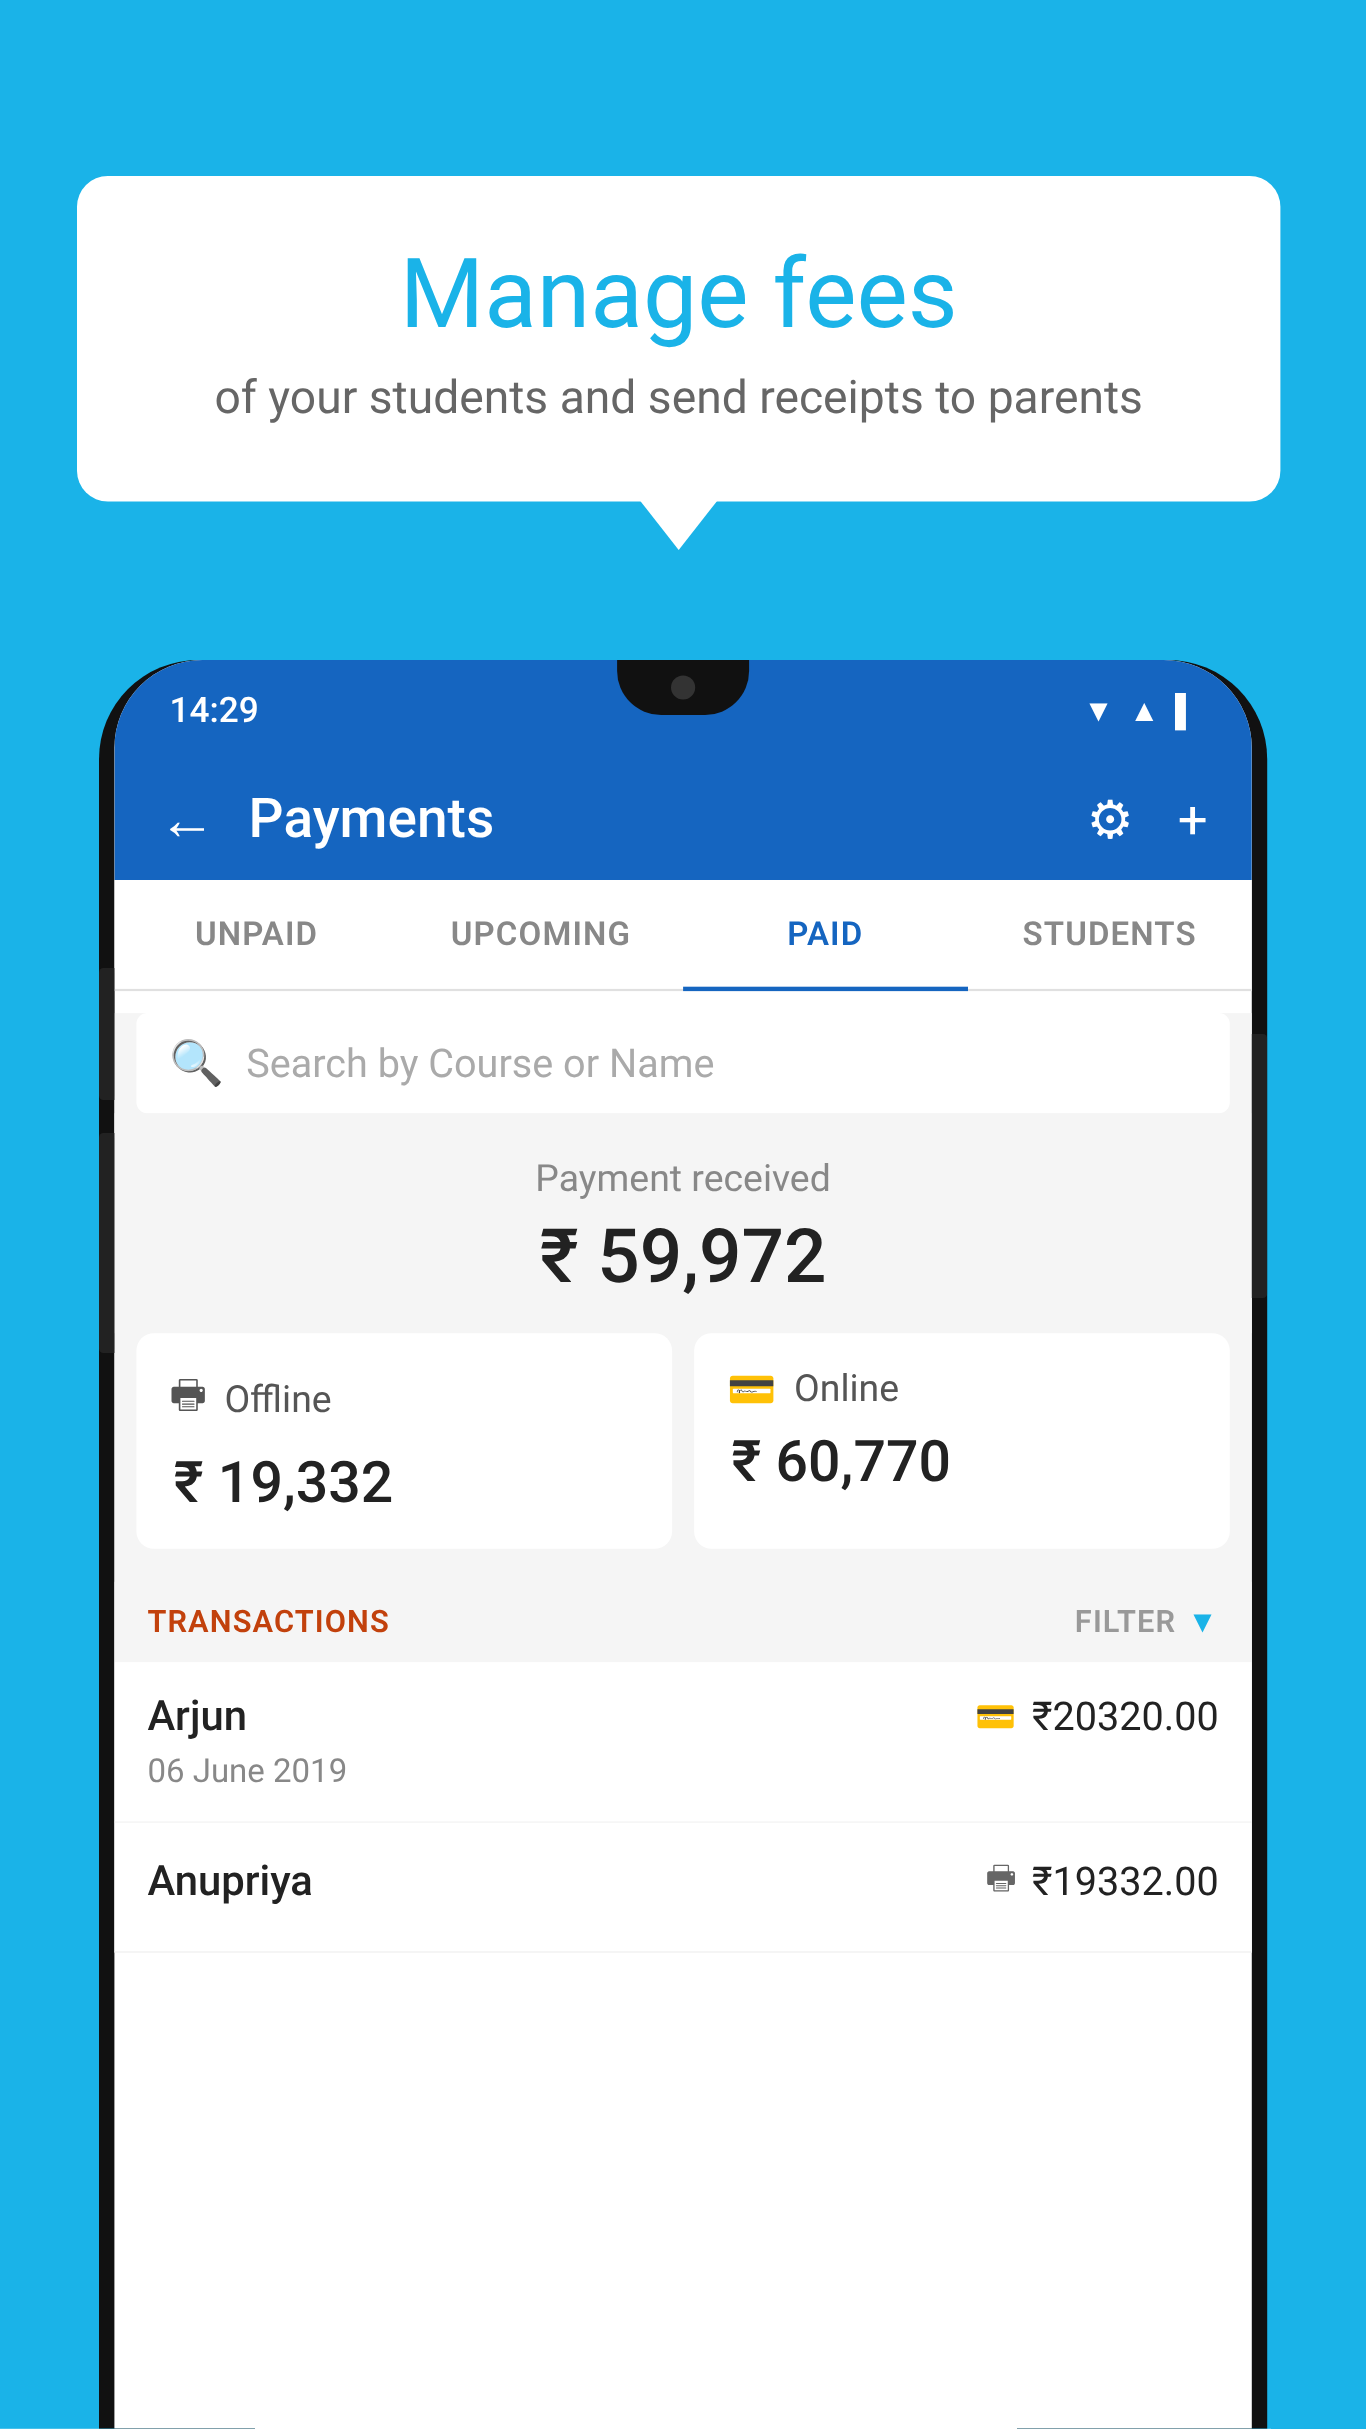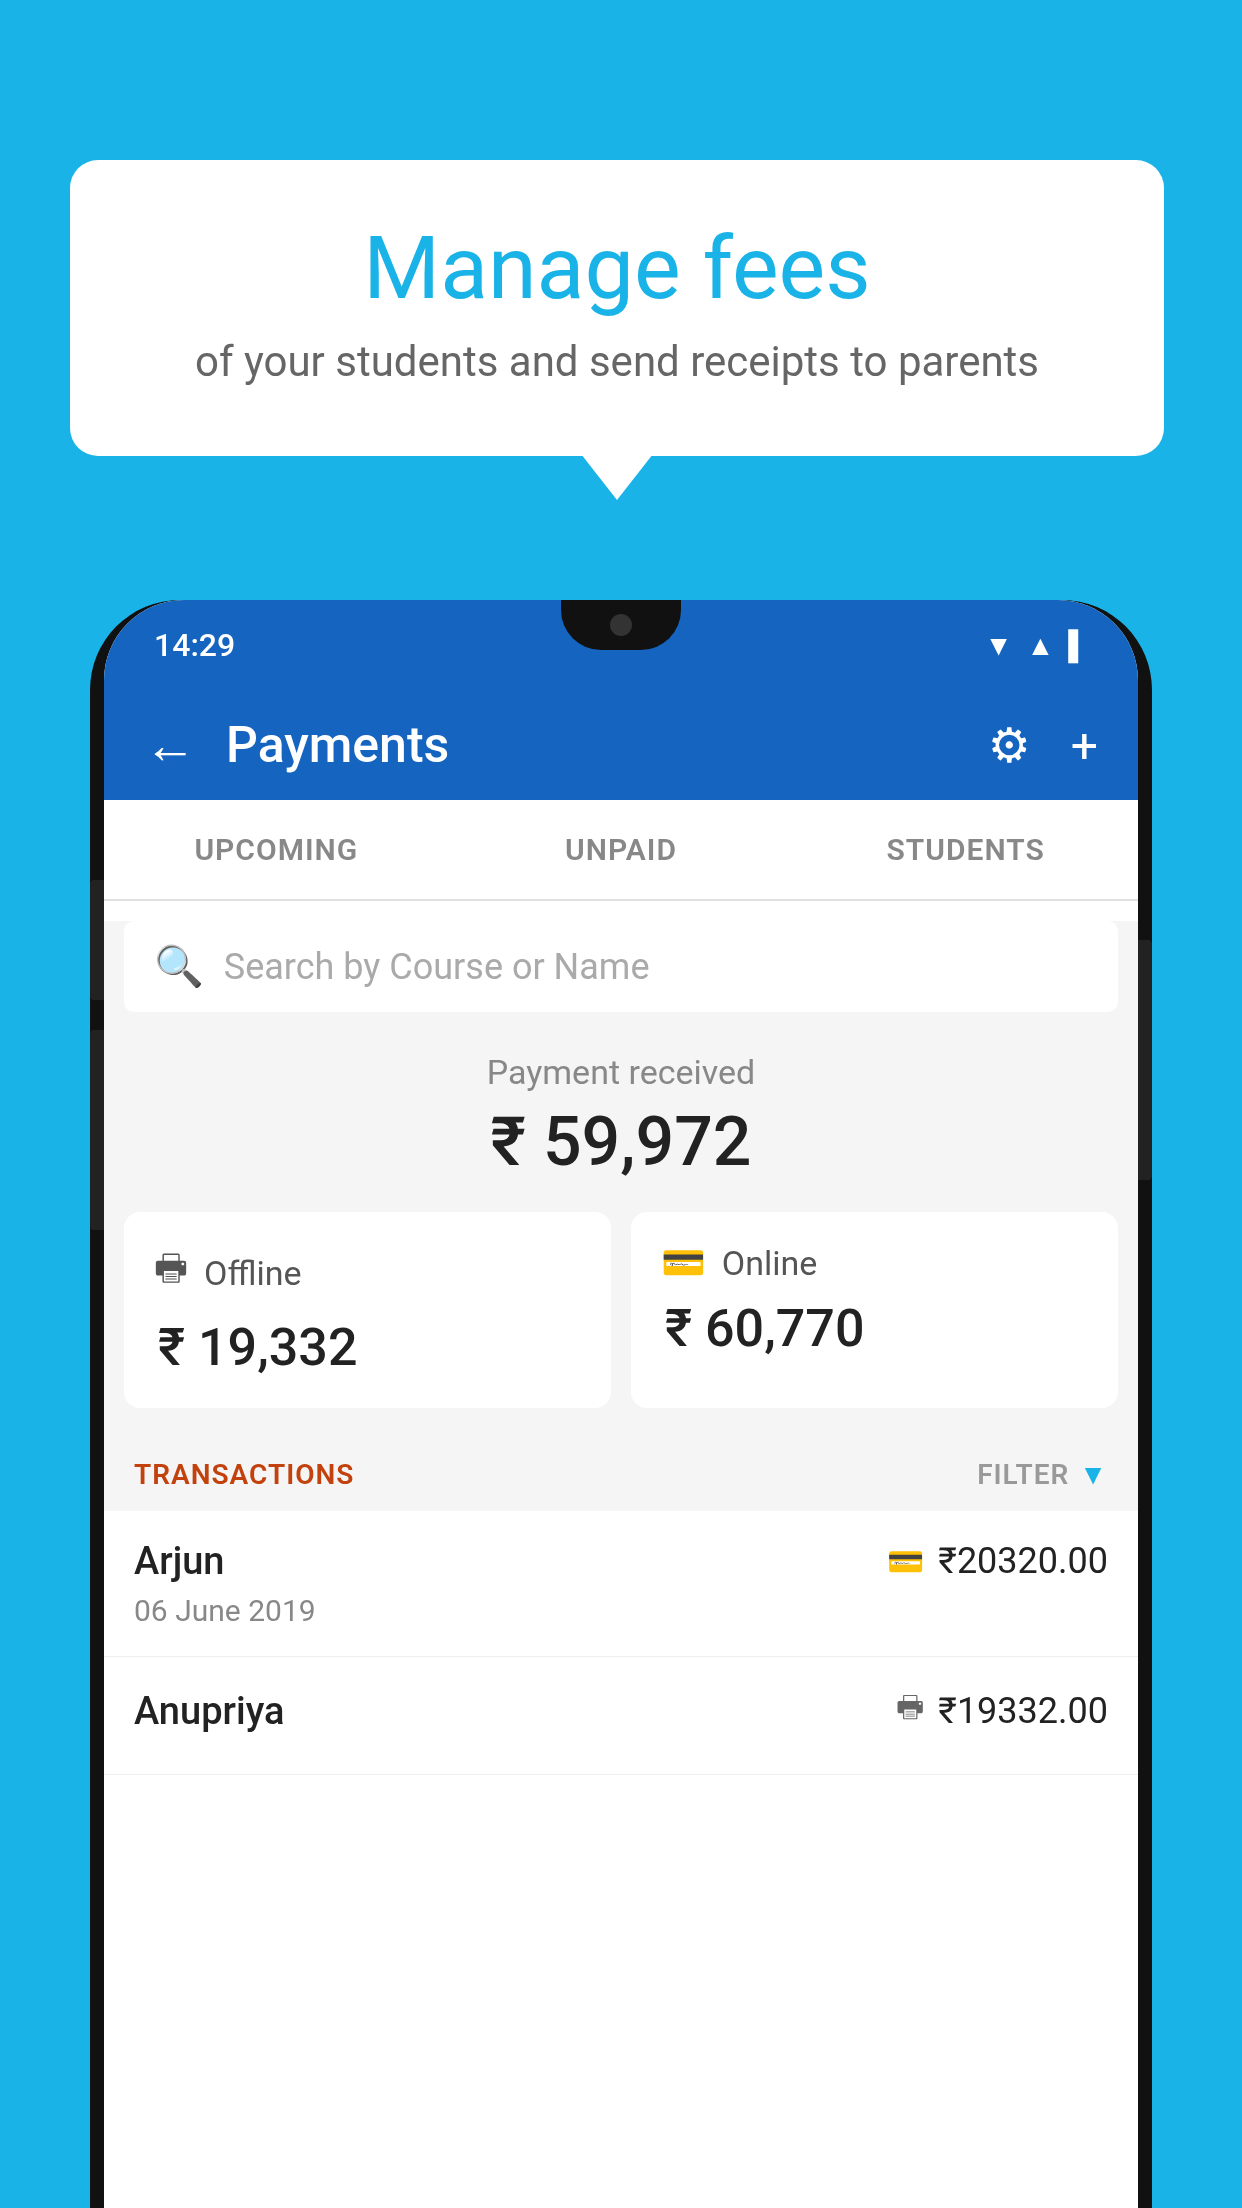--- a/index.html
+++ b/index.html
@@ -430,24 +430,27 @@
       <span class="back-arrow">←</span>
       <span class="app-title">Payments</span>
       <div class="app-bar-actions">
         <span>⚙</span>
         <span>+</span>
       </div>
     </div>
 
     <div class="tabs">
       <div class="tab">
+        <span>UNPAID</span>
+      </div>
+      <div class="tab">
         <span>UPCOMING</span>
       </div>
-      <div class="tab">
-        <span>UNPAID</span>
+      <div class="tab active">
+        <span>PAID</span>
       </div>
       <div class="tab">
         <span>STUDENTS</span>
       </div>
     </div>
 
     <div class="app-content">
 
       <div class="search-bar">
         <span class="search-icon">🔍</span>

